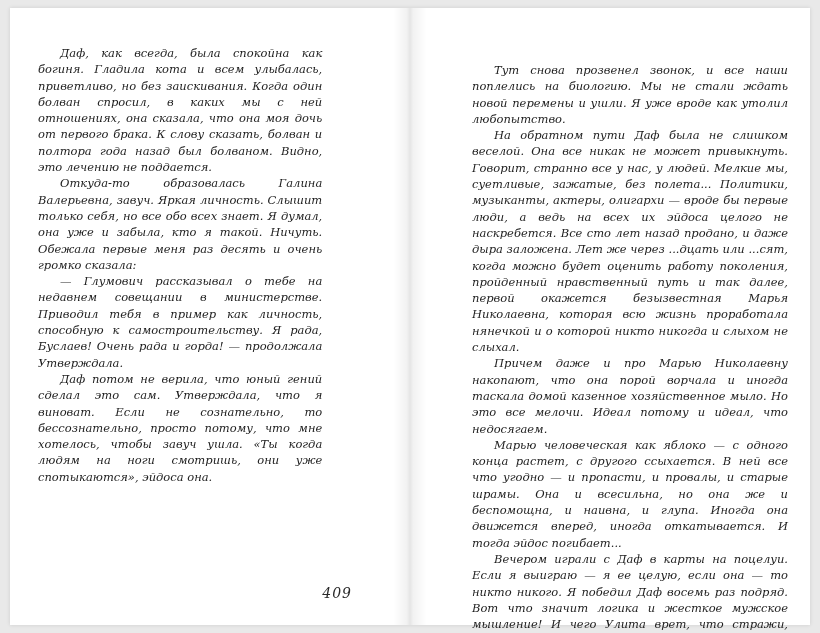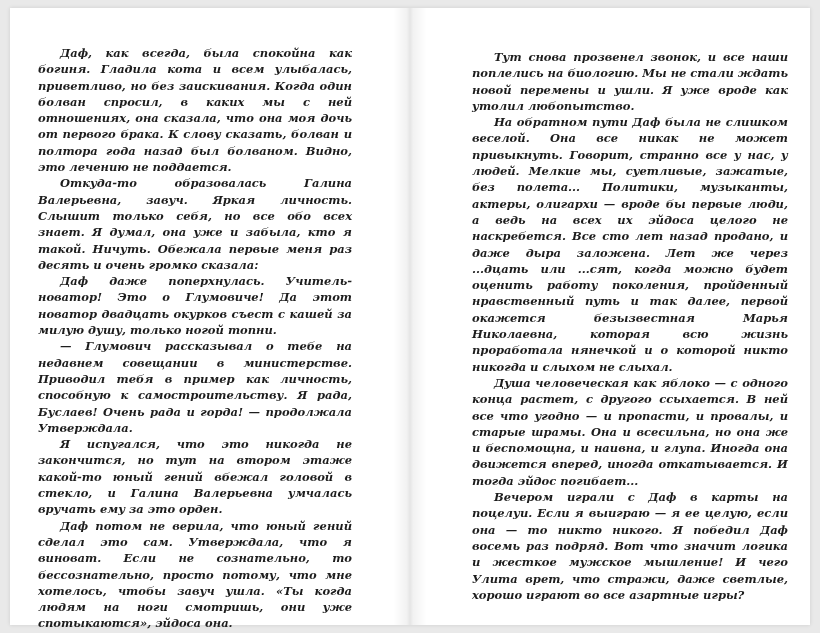--- a/index.html
+++ b/index.html
@@ -18,25 +18,24 @@
     position: absolute;
     left: 10px; top: 8px; right: 10px; bottom: 8px;
     background: #ffffff;
     box-shadow: 0 0 4px rgba(0,0,0,0.12);
     display: flex;
   }
   .page {
     position: relative;
     flex: 1 1 50%;
     display: flex;
-    flex-direction: column;
-    font-weight: bold;
+    flex-direction: row;
   }
   .page-left  { padding: 37px 58px 24px 28px; }
-  .page-right { padding: 41px 22px 24px 62px; }
+  .page-right { padding: 54px 22px 24px 62px; }
   .page-text p {
     font-style: italic;
     font-size: 11.5px;
     line-height: 16.3px;
     color: #1d1d1d;
     text-align: justify;
     text-indent: 22px;
     hyphens: auto;
     -webkit-hyphens: auto;
   }
@@ -66,33 +65,32 @@
 </head>
 <body>
 
 <div class="book">
   <div class="pages">
 
     <section class="page page-left">
       <div class="page-text">
         <p>Даф, как всегда, была спокойна как богиня. Гладила кота и всем улыбалась, приветливо, но без заискивания. Когда один болван спросил, в каких мы с ней отношениях, она сказала, что она моя дочь от первого брака. К слову сказать, болван и полтора года назад был болваном. Видно, это лечению не поддается.</p>
         <p>Откуда-то образовалась Галина Валерьевна, завуч. Яркая личность. Слышит только себя, но все обо всех знает. Я думал, она уже и забыла, кто я такой. Ничуть. Обежала первые меня раз десять и очень громко сказала:</p>
-        <p>Даф даже поперхнулась. Учитель-новатор! Это о Глумовиче! Да этот новатор двадцать окурков съест с кашей за милую душу, только ногой топни.</p>
         <p>— Глумович рассказывал о тебе на недавнем совещании в министерстве. Приводил тебя в пример как личность, способную к самостроительству. Я рада, Буслаев! Очень рада и горда! — продолжала Утверждала.</p>
-        <p>Я испугался, что это никогда не закончится, но тут на втором этаже какой-то юный гений вбежал головой в стекло, и Галина Валерьевна умчалась вручать ему за это орден.</p>
         <p>Даф потом не верила, что юный гений сделал это сам. Утверждала, что я виноват. Если не сознательно, то бессознательно, просто потому, что мне хотелось, чтобы завуч ушла. «Ты когда людям на ноги смотришь, они уже спотыкаются», эйдоса она.</p>
       </div>
       <div class="page-number">409</div>
     </section>
 
     <section class="page page-right">
       <div class="page-text">
         <p>Тут снова прозвенел звонок, и все наши поплелись на биологию. Мы не стали ждать новой перемены и ушли. Я уже вроде как утолил любопытство.</p>
         <p>На обратном пути Даф была не слишком веселой. Она все никак не может привыкнуть. Говорит, странно все у нас, у людей. Мелкие мы, суетливые, зажатые, без полета... Политики, музыканты, актеры, олигархи — вроде бы первые люди, а ведь на всех их эйдоса целого не наскребется. Все сто лет назад продано, и даже дыра заложена. Лет же через ...дцать или ...сят, когда можно будет оценить работу поколения, пройденный нравственный путь и так далее, первой окажется безызвестная Марья Николаевна, которая всю жизнь проработала нянечкой и о которой никто никогда и слыхом не слыхал.</p>
-        <p>Душа человеческая как яблоко — с одного конца растет, с другого ссыхается. В ней все что угодно — и пропасти, и провалы, и старые шрамы. Она и всесильна, но она же и беспомощна, и наивна, и глупа. Иногда она движется вперед, иногда откатывается. И тогда эйдос погибает...</p>
+        <p>Причем даже и про Марью Николаевну накопают, что она порой ворчала и иногда таскала домой казенное хозяйственное мыло. Но это все мелочи. Идеал потому и идеал, что недосягаем.</p>
+        <p>Марью человеческая как яблоко — с одного конца растет, с другого ссыхается. В ней все что угодно — и пропасти, и провалы, и старые шрамы. Она и всесильна, но она же и беспомощна, и наивна, и глупа. Иногда она движется вперед, иногда откатывается. И тогда эйдос погибает...</p>
         <p>Вечером играли с Даф в карты на поцелуи. Если я выиграю — я ее целую, если она — то никто никого. Я победил Даф восемь раз подряд. Вот что значит логика и жесткое мужское мышление! И чего Улита врет, что стражи, даже светлые, хорошо играют во все азартные игры?</p>
       </div>
 
     </section>
 
     <div class="spine"></div>
   </div>
 </div>
 
 </body></html>

